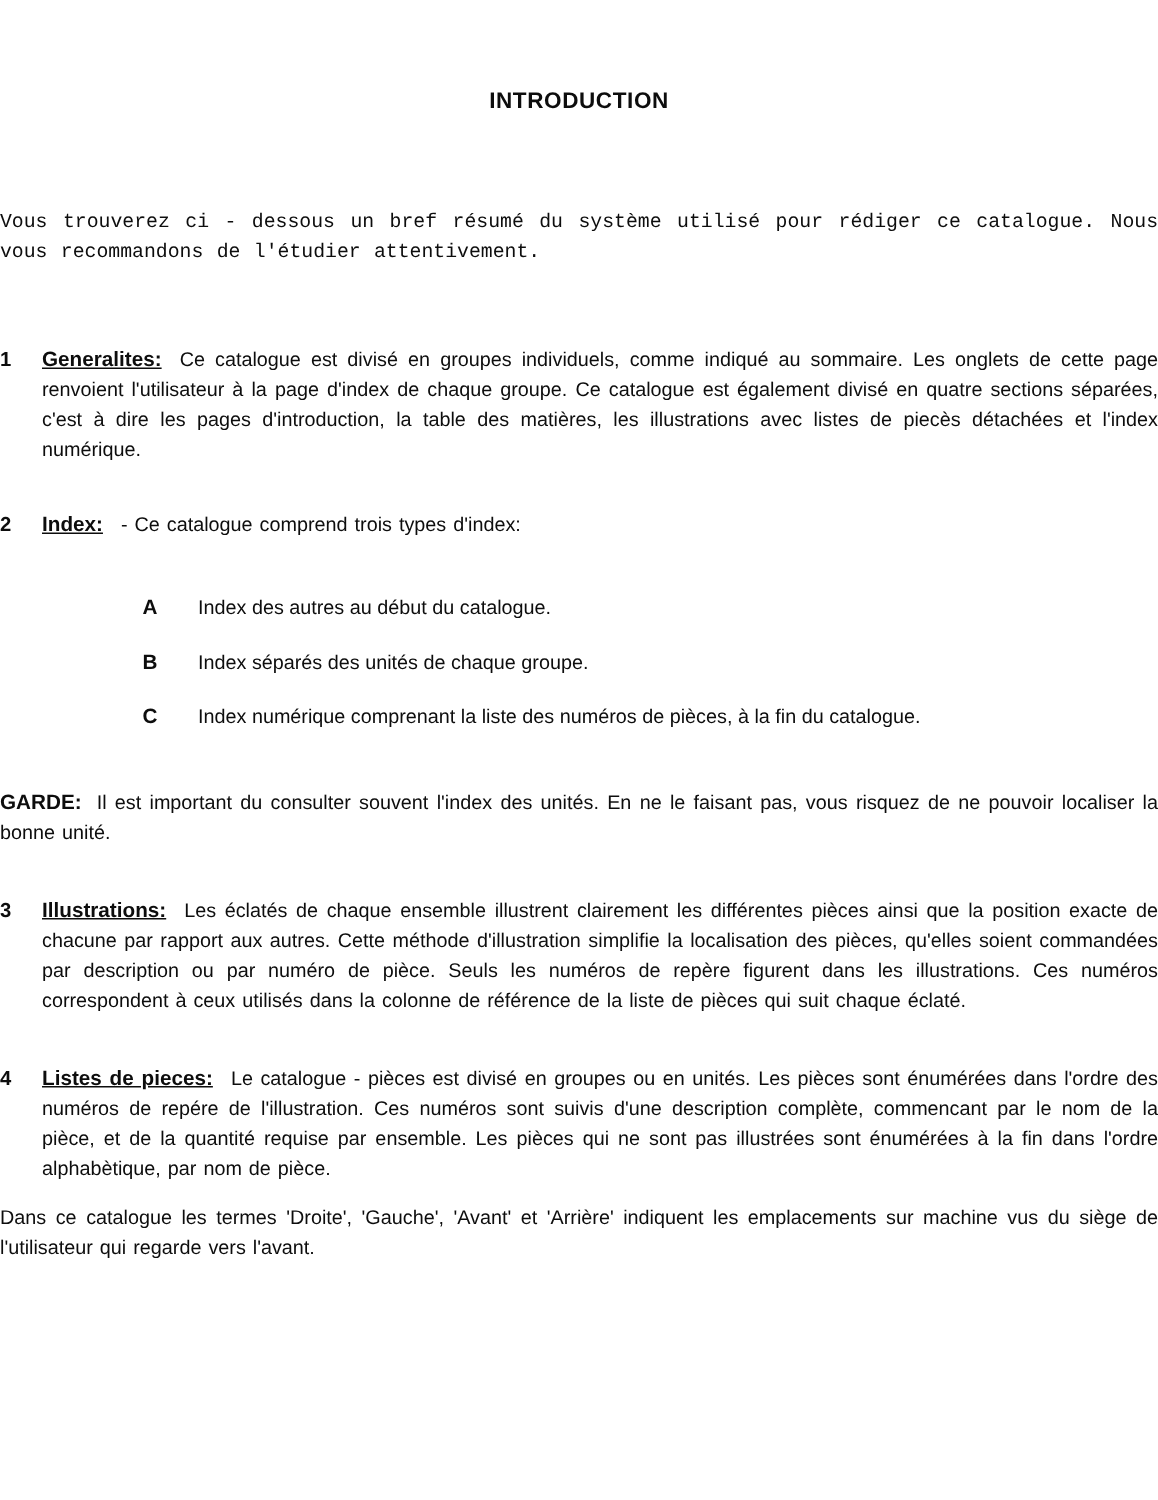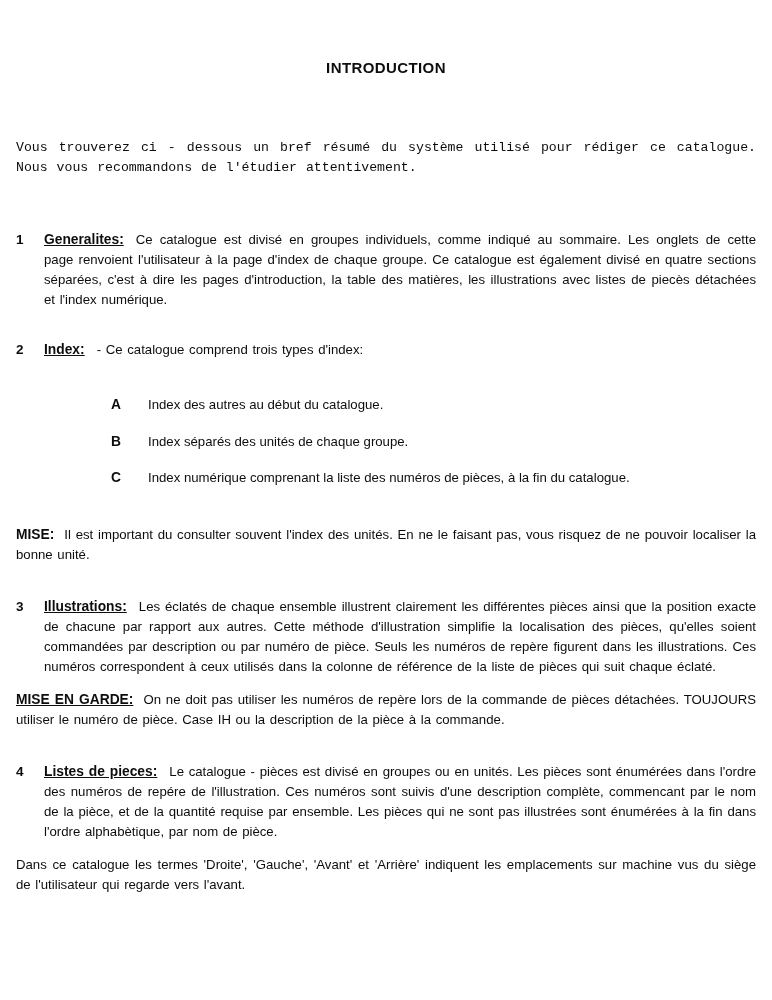--- a/index.html
+++ b/index.html
@@ -11,21 +11,21 @@
     width: 772px;
     height: 1000px;
     font-family: "Liberation Sans", "DejaVu Sans", sans-serif;
     color: #0d0d0d;
     -webkit-font-smoothing: antialiased;
   }
   .page {
     position: relative;
     width: 772px;
     height: 1000px;
-    padding: 0 16px;
+    padding: 0 0;
     box-sizing: border-box;
     overflow: hidden;
   }
   .doc-title {
     margin: 58px 0 0 0;
     text-align: center;
     font-size: 15px;
     font-weight: bold;
     letter-spacing: 0.4px;
     line-height: 20px;
@@ -133,33 +133,30 @@
     <span class="index-letter">B</span>
     <span class="index-text">Index séparés des unités de chaque groupe.</span>
   </div>
 
   <div class="index-item item-c">
     <span class="index-letter">C</span>
     <span class="index-text">Index numérique comprenant la liste des numéros de pièces, à la fin du catalogue.</span>
   </div>
 
   <p class="para note-para">
-    <span class="label-bold">MISE:</span><span>Il est important du consulter souvent l'index des unités.  En ne le faisant pas, vous risquez de ne pouvoir localiser la bonne unité.</span>
+    <span class="label-bold">GARDE:</span><span>Il est important du consulter souvent l'index des unités.  En ne le faisant pas, vous risquez de ne pouvoir localiser la bonne unité.</span>
   </p>
 
   <div class="section sec-3">
     <span class="sec-num">3</span>
     <div class="sec-content">
       <span class="sec-head">Illustrations:</span><span>Les éclatés de chaque ensemble illustrent clairement les différentes pièces ainsi que la position exacte de chacune par rapport aux autres.  Cette méthode d'illustration simplifie la localisation des pièces, qu'elles soient commandées par description ou par numéro de pièce.  Seuls les numéros de repère figurent dans les illustrations.  Ces numéros correspondent à ceux utilisés dans la colonne de référence de la liste de pièces qui suit chaque éclaté.</span>
     </div>
   </div>
 
-  <p class="para warning-para">
-    <span class="label-bold label-underline">MISE EN GARDE:</span><span>On ne doit pas utiliser les numéros de repère lors de la commande de pièces détachées.  TOUJOURS utiliser le numéro de pièce.  Case IH ou la description de la pièce à la commande.</span>
-  </p>
 
   <div class="section sec-4">
     <span class="sec-num">4</span>
     <div class="sec-content">
       <span class="sec-head">Listes de pieces:</span><span>Le catalogue - pièces est divisé en groupes ou en unités.  Les pièces sont énumérées dans l'ordre des numéros de repére de l'illustration.  Ces numéros sont suivis d'une description complète, commencant par le nom de la pièce, et de la quantité requise par ensemble.  Les pièces qui ne sont pas illustrées sont énumérées à la fin dans l'ordre alphabètique, par nom de pièce.</span>
     </div>
   </div>
 
 
   <p class="para closing">Dans ce catalogue les termes 'Droite', 'Gauche', 'Avant' et 'Arrière' indiquent les emplacements sur machine vus du siège de l'utilisateur qui regarde vers l'avant.</p>

